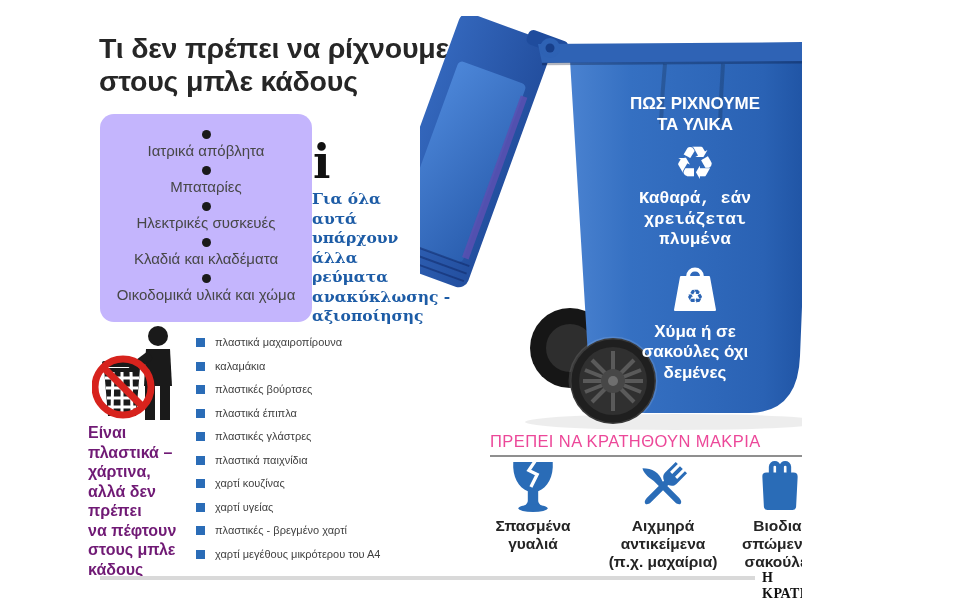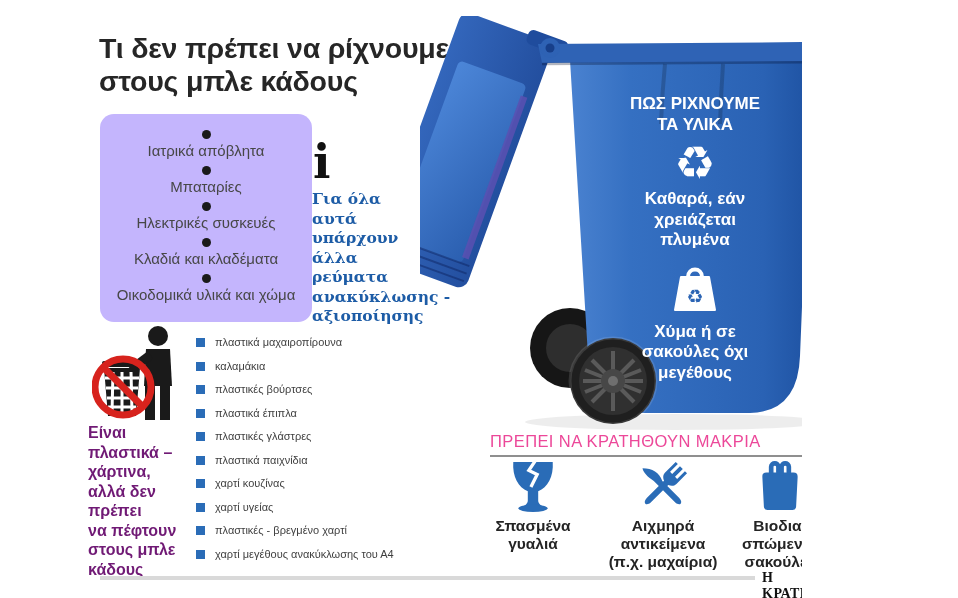--- a/index.html
+++ b/index.html
@@ -50,21 +50,21 @@
 
   
   .bin-wrap { position: absolute; left: 420px; top: 8px; width: 430px; height: 420px; }
   .bin-overlay {
     position: absolute; left: 597px; top: 86px; width: 196px;
     text-align: center; color: #fff;
   }
   .bin-header, .bin-text { font-weight: 700; font-size: 17px; line-height: 20.5px; }
   .bin-recycle { font-size: 46px; line-height: 48px; display: block; margin: 4px 0 0 0;
                  font-family: "DejaVu Sans", sans-serif; }
-  .bin-text1 { margin-top: 2px; }
+  .bin-text1 { margin-top: 2px; font-family: Liberation Mono, monospace; }
   .bag-svg { margin: 9px 0 4px 0; }
 
   
   .no-icon { position: absolute; left: 92px; top: 316px; }
   .no-caption {
     position: absolute; left: 88px; top: 415px; width: 110px;
     font-weight: 700; font-size: 16px; line-height: 19.5px; color: #701a75;
   }
 
   
@@ -222,21 +222,21 @@
     <div class="bin-text bin-text1 pre">Καθαρά, εάν
 χρειάζεται
 πλυμένα</div>
     <svg class="bag-svg" width="48" height="54" viewBox="0 0 48 54">
       <path d="M17,17 C17,7 31,7 31,17" fill="none" stroke="#fff" stroke-width="4"></path>
       <path d="M10,17 L38,17 L44,50 L4,50 Z" fill="#fff" stroke="#fff" stroke-width="2" stroke-linejoin="round"></path>
       <text x="24" y="43" text-anchor="middle" font-size="19" fill="#2b64b4">♻</text>
     </svg>
     <div class="bin-text pre">Χύμα ή σε
 σακούλες όχι
-μεγέθους</div>
+δεμένες</div>
   </div>
 
   <svg class="no-icon" width="92" height="100" viewBox="0 0 92 100">
     <g fill="#1a1a1a">
       <circle cx="66" cy="12" r="10"></circle>
       <path d="M54,25 L78,25 L80,62 L52,62 Z"></path>
       <path d="M56,27 L36,42 L41,49 L61,35 Z"></path>
       <rect x="53" y="60" width="10" height="36"></rect>
       <rect x="68" y="60" width="10" height="36"></rect>
       <rect x="10" y="37" width="40" height="6" rx="2"></rect>
@@ -297,21 +297,21 @@
     <div class="brow">
         <span class="bsq"></span>
         <span class="btext">χαρτί υγείας</span>
       </div>
     <div class="brow">
         <span class="bsq"></span>
         <span class="btext">πλαστικές - βρεγμένο χαρτί</span>
       </div>
     <div class="brow">
         <span class="bsq"></span>
-        <span class="btext">χαρτί μεγέθους ανακύκλωσης του Α4</span>
+        <span class="btext">χαρτί μεγέθους μικρότερου του Α4</span>
       </div>
   </div>
 
   <div class="ka-header">ΠΡΕΠΕΙ ΝΑ ΚΡΑΤΗΘΟΥΝ ΜΑΚΡΙΑ</div>
   <div class="ka-line"></div>
 
   <div class="ka-item ka-item-1">
     <div class="ka-iconbox">
       <svg width="54" height="54" viewBox="0 0 52 52">
         <path d="M7,3 L45,3 C46,17 40,28 31,31 L31,40 C31,43 34,45.5 38,46.5 L14,46.5 C18,45.5 21,43 21,40 L21,31 C12,28 6,17 7,3 Z" fill="#2a6cb7"></path>

